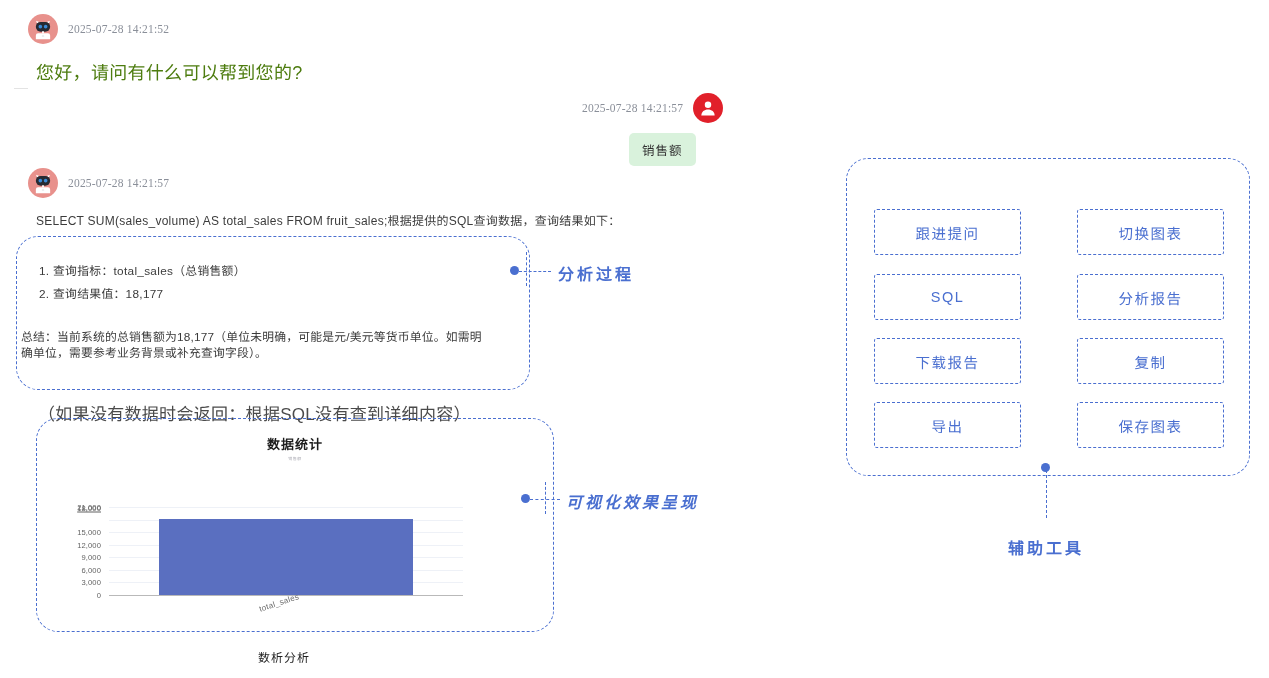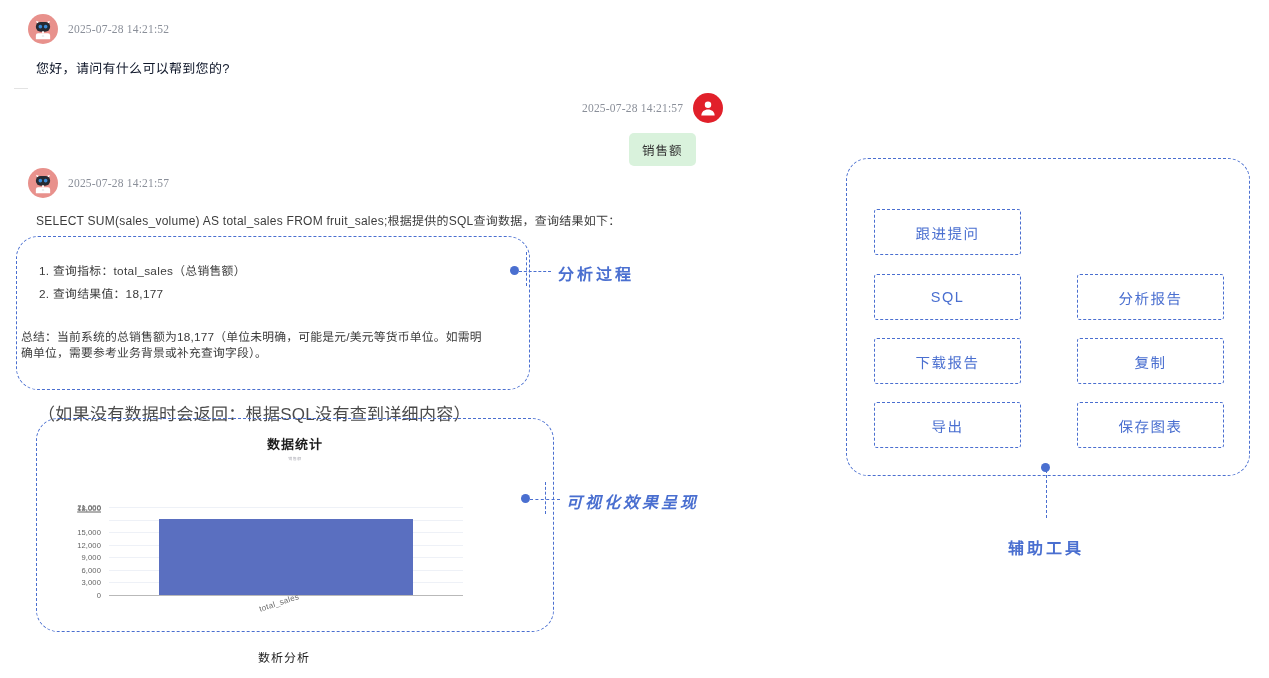--- a/index.html
+++ b/index.html
@@ -18,21 +18,21 @@
 
   .msg-head{position:absolute;display:flex;align-items:center;gap:10px;}
   .avatar{width:30px;height:30px;border-radius:50%;flex:0 0 30px;position:relative;overflow:hidden;}
   .avatar.bot{background:#e8918c;}
   .avatar.user{background:#e1202a;}
   .bot-robot{position:absolute;left:50%;top:50%;transform:translate(-50%,-48%);}
   .user-glyph{position:absolute;left:50%;top:50%;transform:translate(-50%,-50%);}
   .ts{font-size:11.5px;color:#8a8f99;letter-spacing:.2px;white-space:nowrap;
       font-family:Liberation Serif, serif;}
 
-  .bubble-text{position:absolute;font-size:13px;color:#0f172a;letter-spacing:.3px;white-space:nowrap;}
+  .bubble-text{position:absolute;font-size:18px;color:#4d7c0f;letter-spacing:.3px;white-space:nowrap;}
 
   .greet{left:36px;top:58px;}
   .user-bubble{position:absolute;left:629px;top:133px;background:#d9f2dc;border-radius:5px;
                padding:7px 13px;font-size:12.5px;color:#2f2f2f;letter-spacing:1px;}
 
   .sqlline{left:36px;top:211px;font-size:12px;color:#3c3c3c;letter-spacing:.25px;}
 
   .hr-fade{position:absolute;left:14px;top:88px;width:14px;height:1px;background:#e3e3e3;}
 
   
@@ -180,20 +180,21 @@
 
   <div>
     <div class="anno-dot" style="left:521px;top:494px;"></div>
     <div class="anno-hline" style="left:530px;top:498.5px;width:30px;"></div>
     <div class="anno-vline" style="left:545px;top:482px;height:32px;"></div>
     <div class="anno-label" style="left:566px;top:489px;font-style:italic;">可视化效果呈现</div>
   </div>
 
   <div class="dashbox tools-panel">
     <div class="tool-btn" style="left:27px;top:50px;width:145px;height:44px;">跟进提问</div>
+    <div class="tool-btn" style="left:230px;top:50px;width:145px;height:44px;">切换图表</div>
 
     <div class="tool-btn" style="left:27px;top:115px;width:145px;height:44px;">SQL</div>
     <div class="tool-btn" style="left:27px;top:179px;width:145px;height:44px;">下载报告</div>
 
     <div class="tool-btn" style="left:230px;top:115px;width:145px;height:44px;">分析报告</div>
     <div class="tool-btn" style="left:230px;top:179px;width:145px;height:44px;">复制</div>
 
     <div class="tool-btn" style="left:27px;top:243px;width:145px;height:44px;">导出</div>
     <div class="tool-btn" style="left:230px;top:243px;width:145px;height:44px;">保存图表</div>
   </div>

